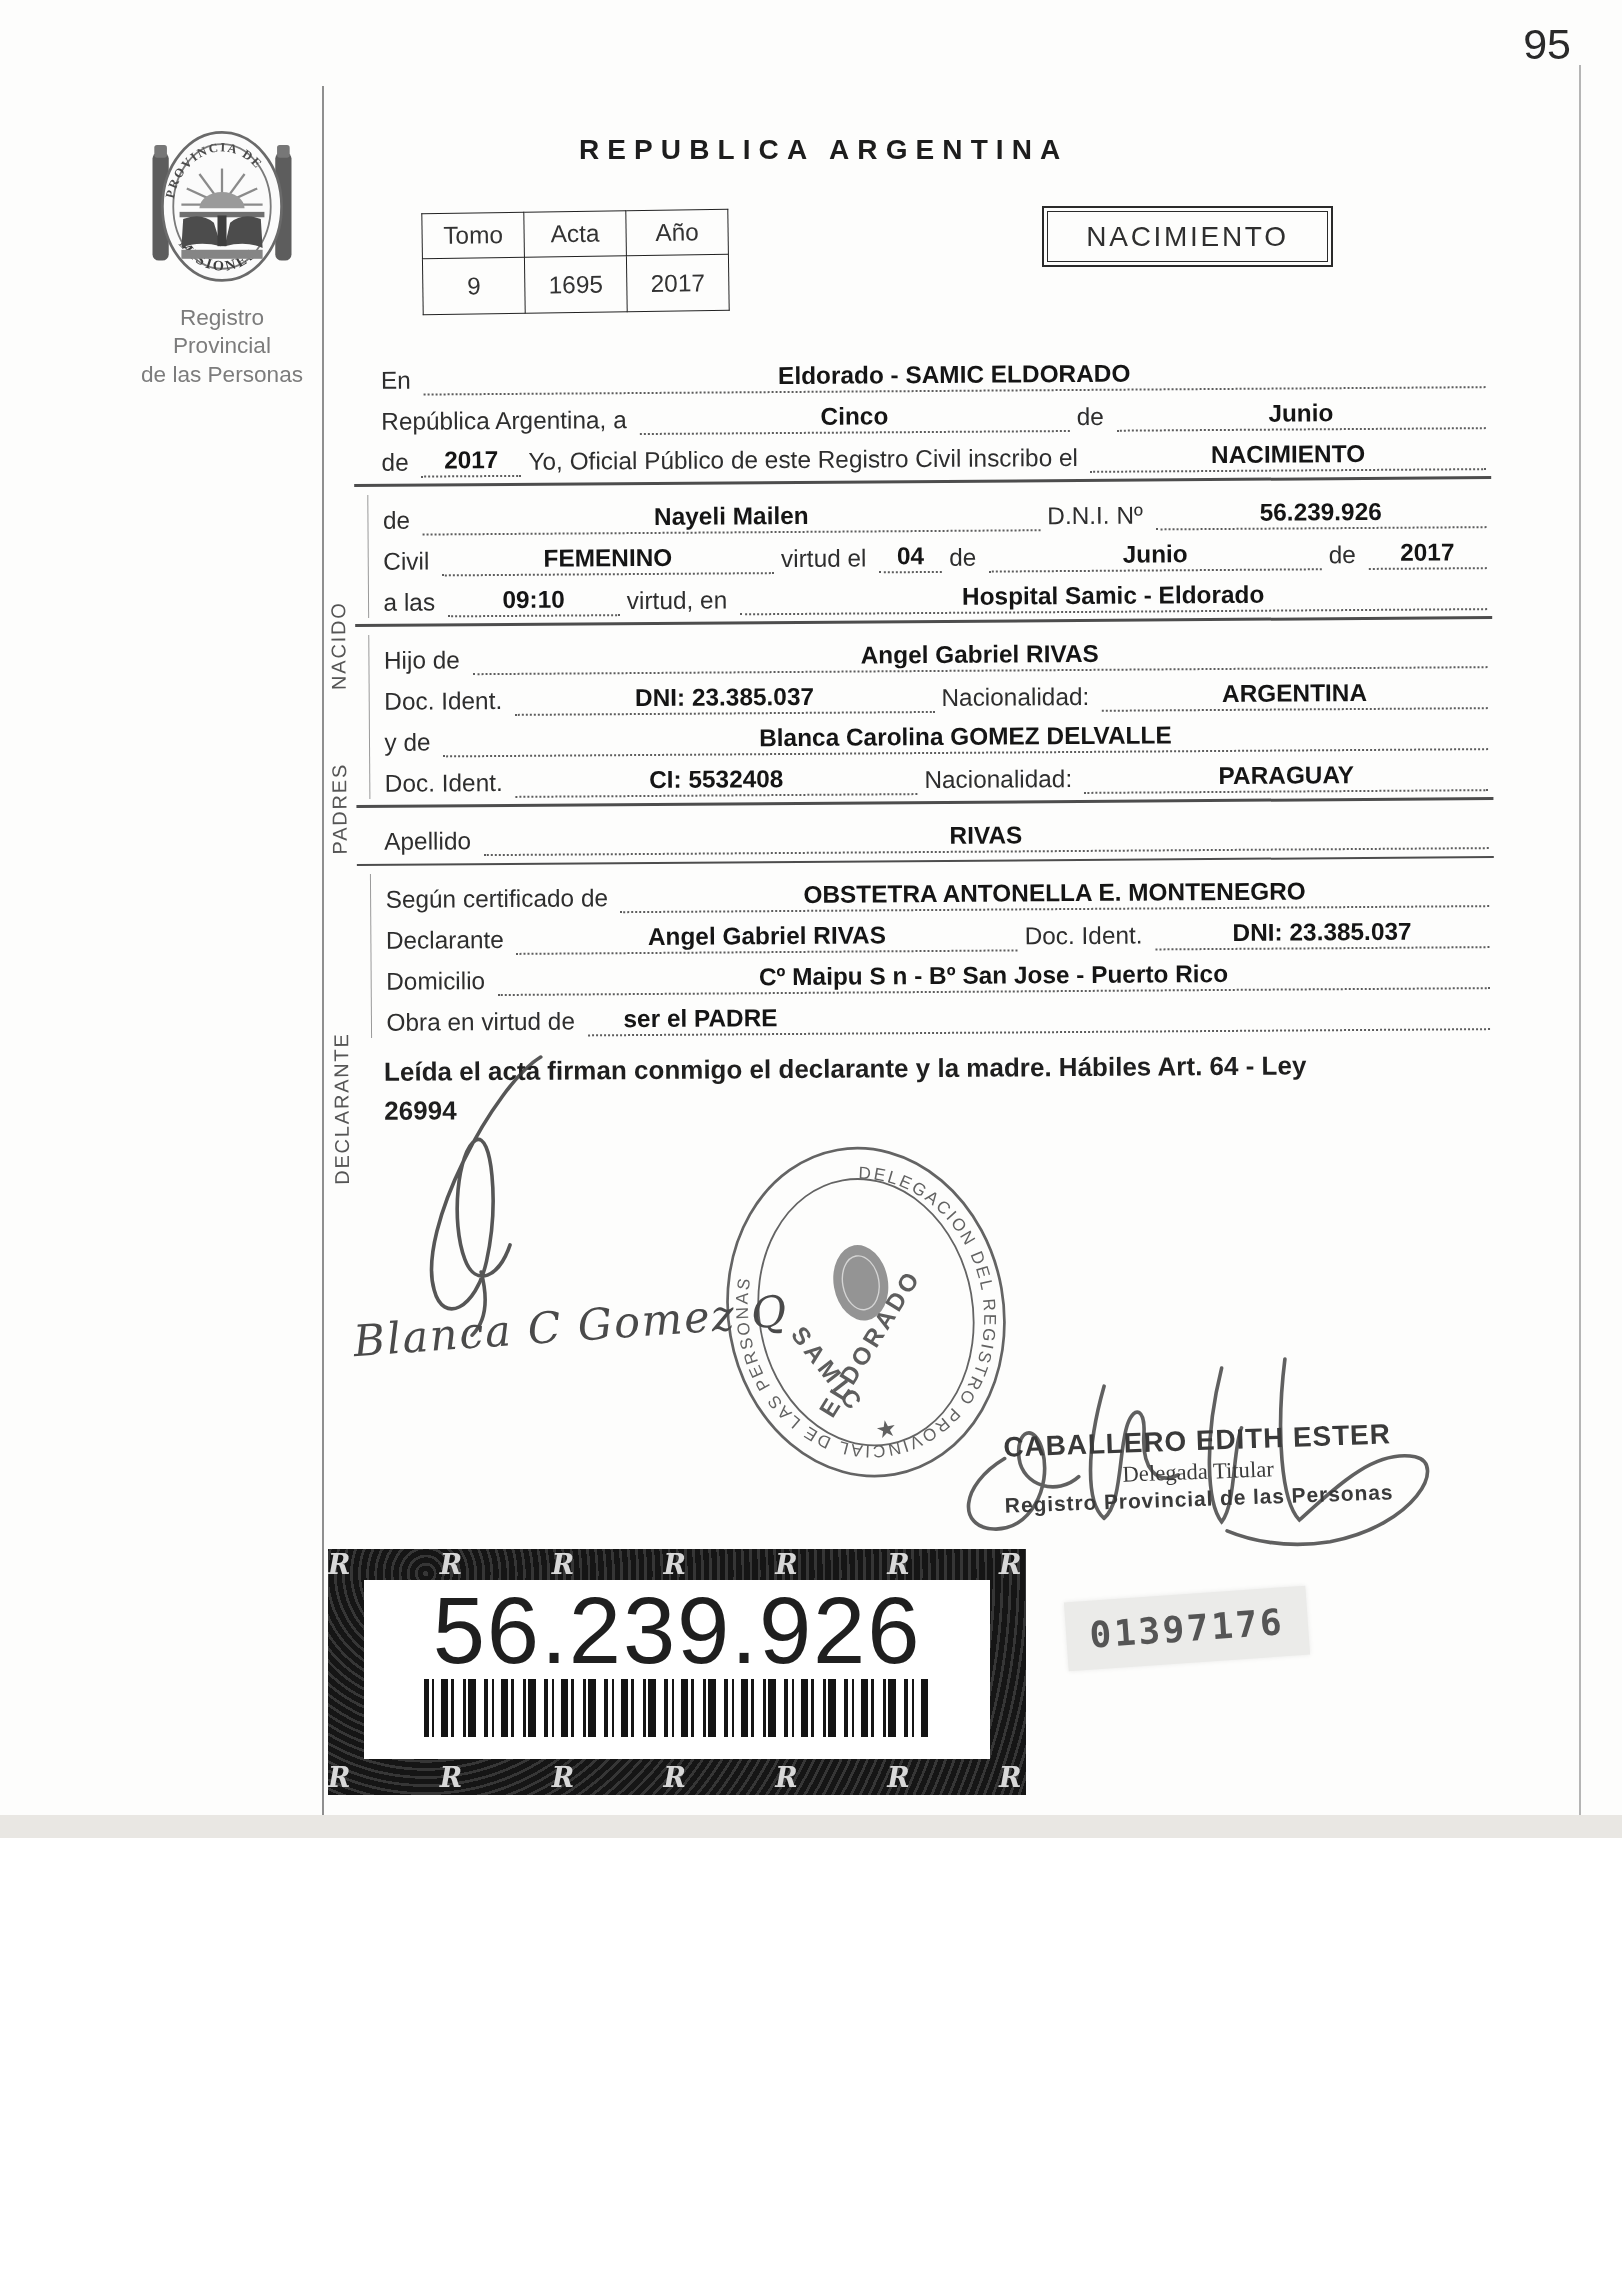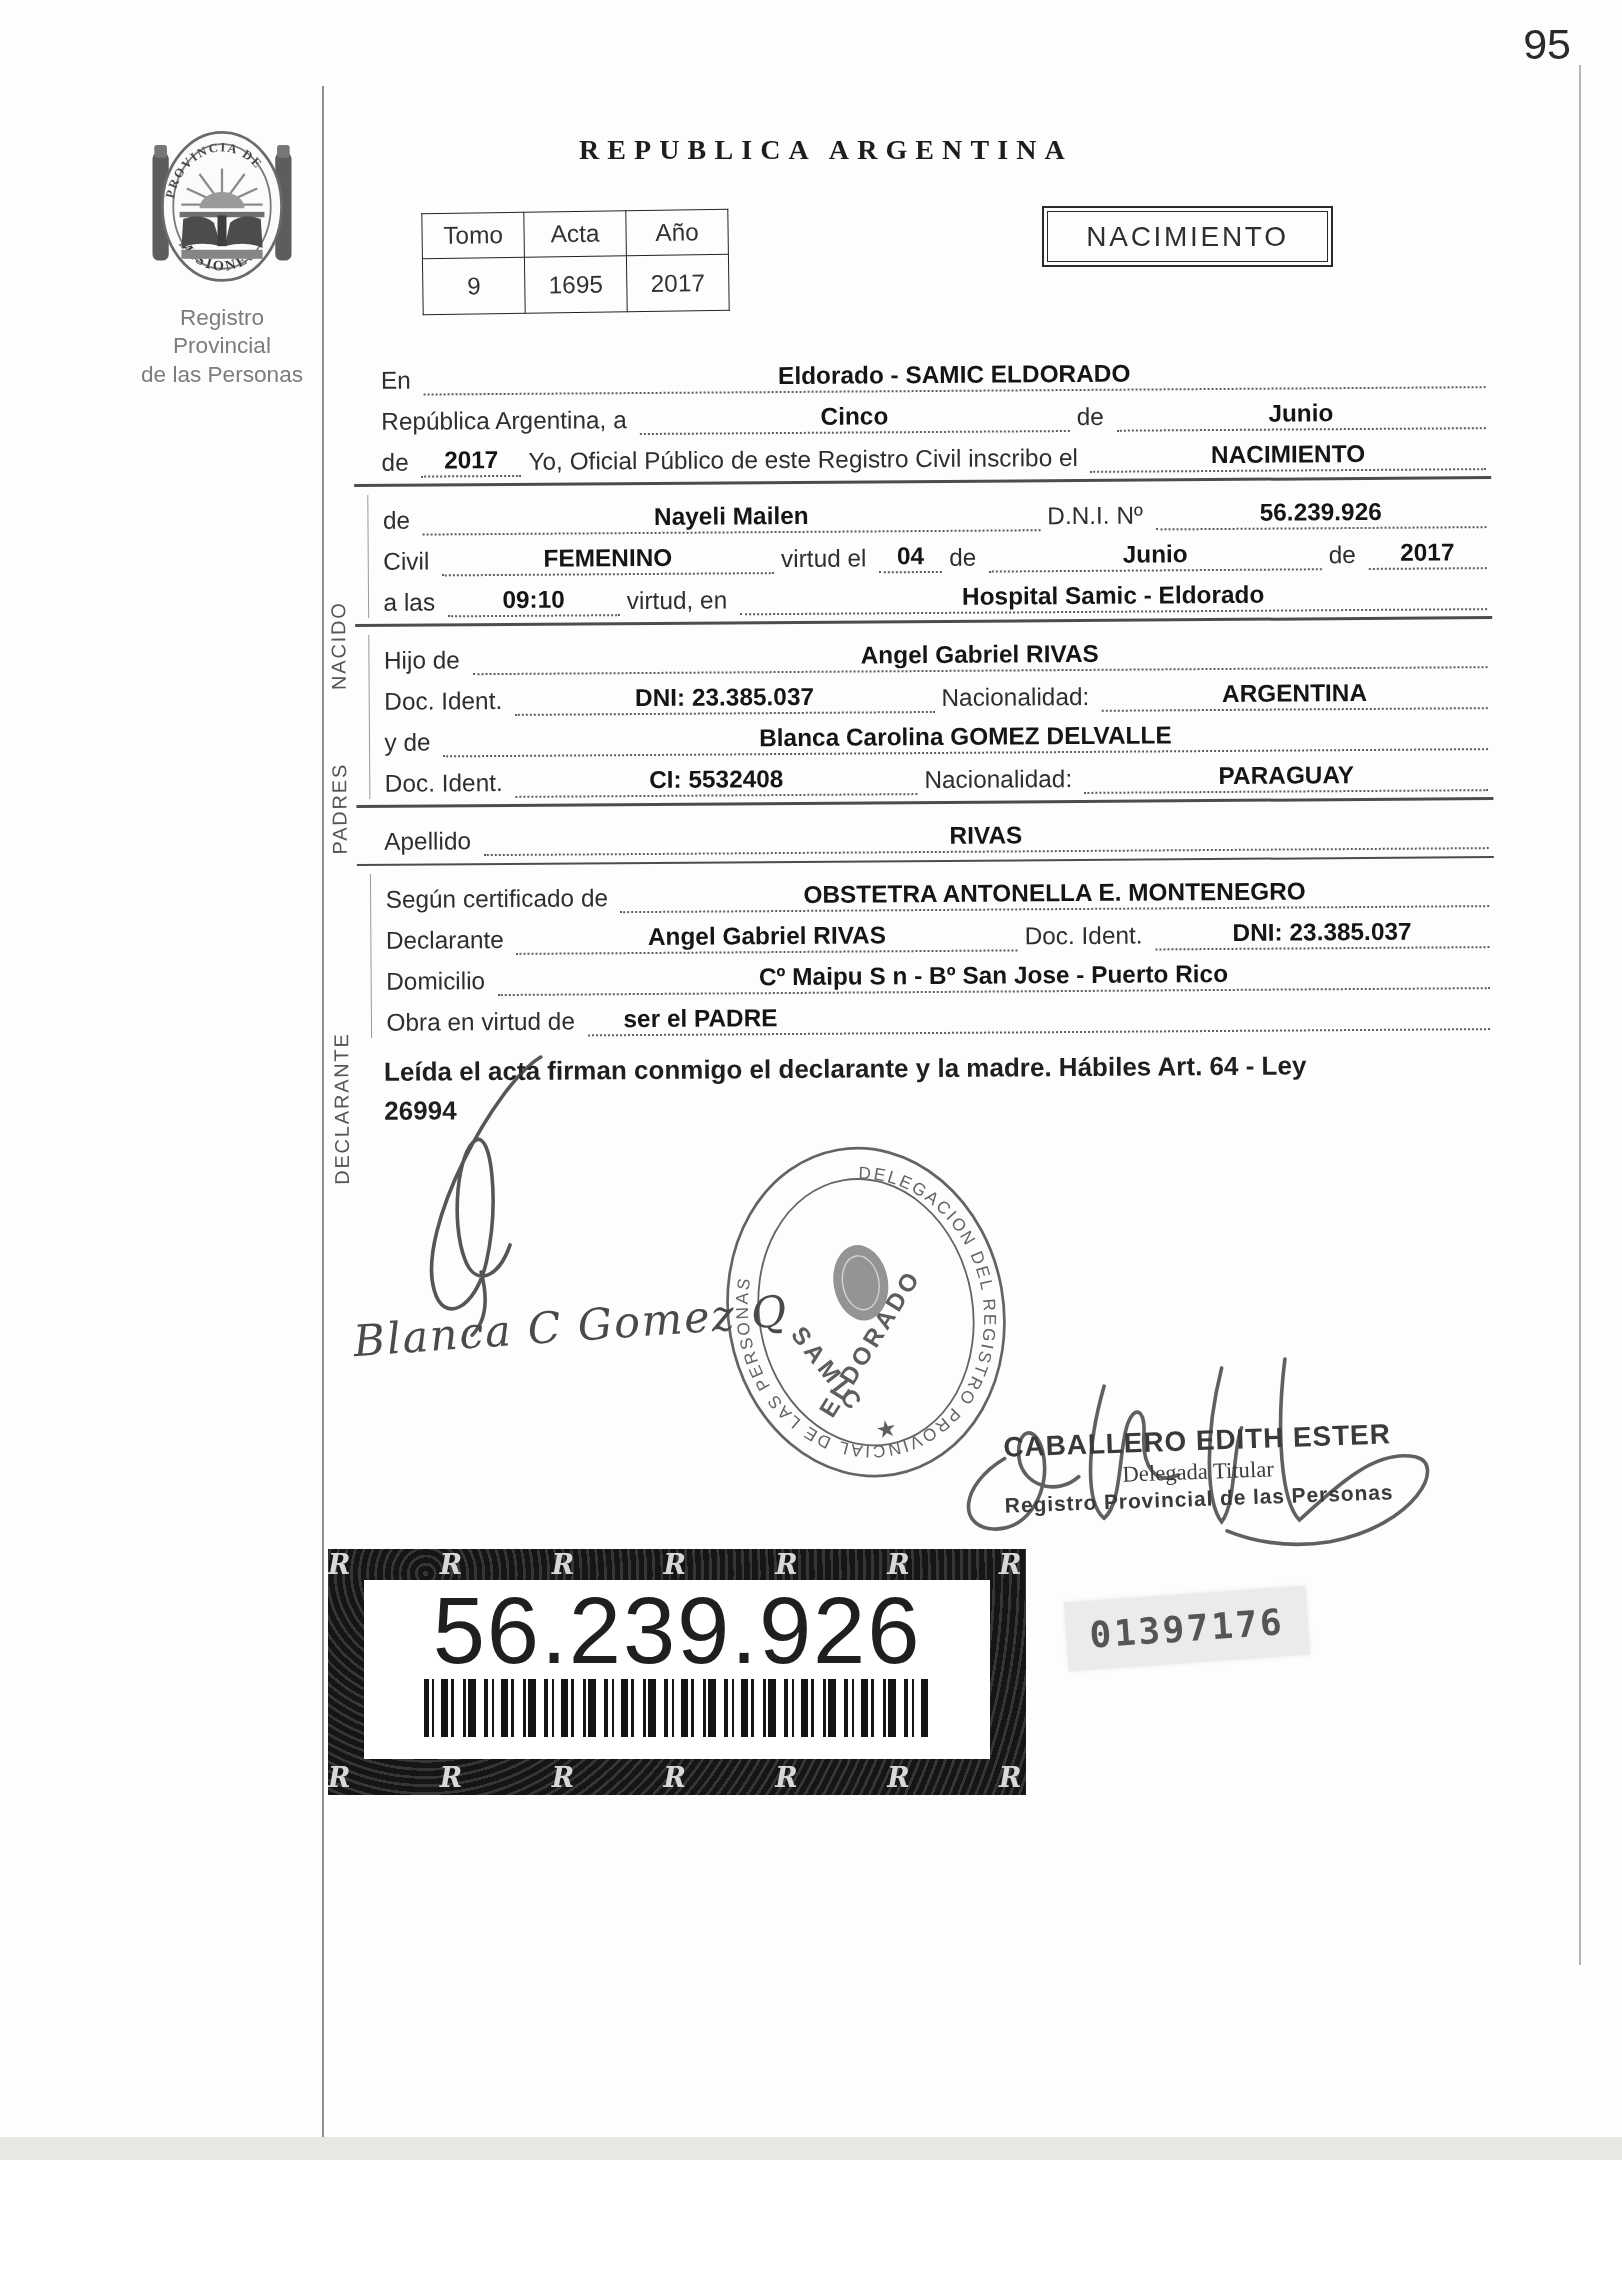--- a/index.html
+++ b/index.html
@@ -1,31 +1,31 @@
 <!DOCTYPE html>
 <html style="font-size:14.5px"><head>
 <meta charset="utf-8">
 <style>
   * { margin:0; padding:0; box-sizing:border-box; }
   html,body { background:#ffffff; }
   body { font-family:"Liberation Sans", sans-serif; color:#2b2b2b; }
-  .page { position:relative; width:1623px; height:2160px; background:#fdfdfc; overflow:hidden; }
+  .page { position:relative; width:1623px; height:1838px; background:#fdfdfc; overflow:hidden; }
   .page::after { content:""; position:absolute; left:0; bottom:0; width:100%; height:23.5px; background:#e9e7e3; }
 
   
   .page-number { position:absolute; top:20px; right:52px; font-size:43px; color:#2a2a2a; }
   .vline-left  { position:absolute; left:322px; top:86px;  width:1.8px; height:2090px; background:#8f8f8f; }
   .vline-right { position:absolute; left:1579px; top:65px; width:1.8px; height:1900px; background:#b5b5b5; }
 
   
   .logo-wrap { position:absolute; left:136px; top:118px; width:172px; text-align:center; }
   .logo-caption { margin-top:7.2px; font-size:22.6px; line-height:1.25; color:#7c7c7c; }
 
   
-  .doc-title { position:absolute; left:579px; top:134px; font-family:Liberation Serif, serif;
+  .doc-title { position:absolute; left:579px; top:134px; font-family:Liberation Sans, sans-serif;
                font-weight:bold; font-size:28px; letter-spacing:8.1px; color:#1d1d1d; white-space:nowrap; }
 
   
   .rec-table { position:absolute; left:422px; top:211px; border-collapse:collapse; transform:rotate(-0.8deg); }
   .rec-table td { border:1.8px solid #222; text-align:center; font-size:24.4px; color:#333; }
   .rec-table .hd td { width:102px; height:45px; }
   .rec-table .vl td { height:56px; }
 
   
   .type-box { position:absolute; left:1042px; top:206px; width:291px; height:61px;

